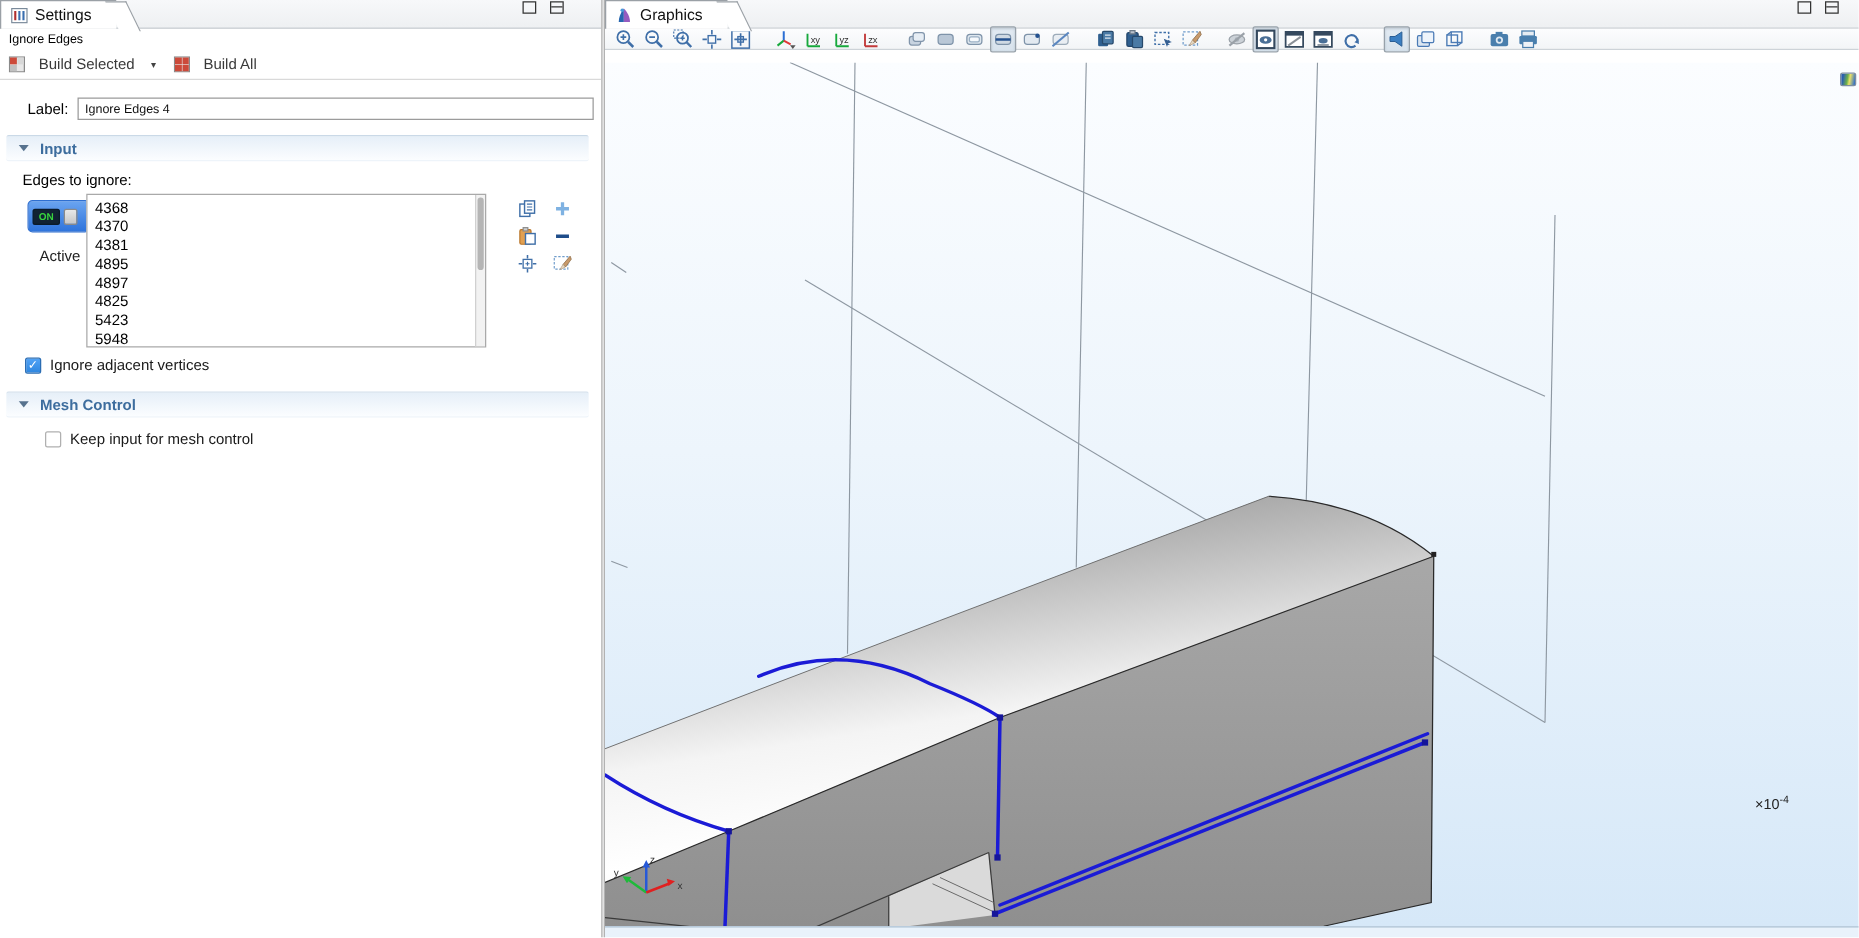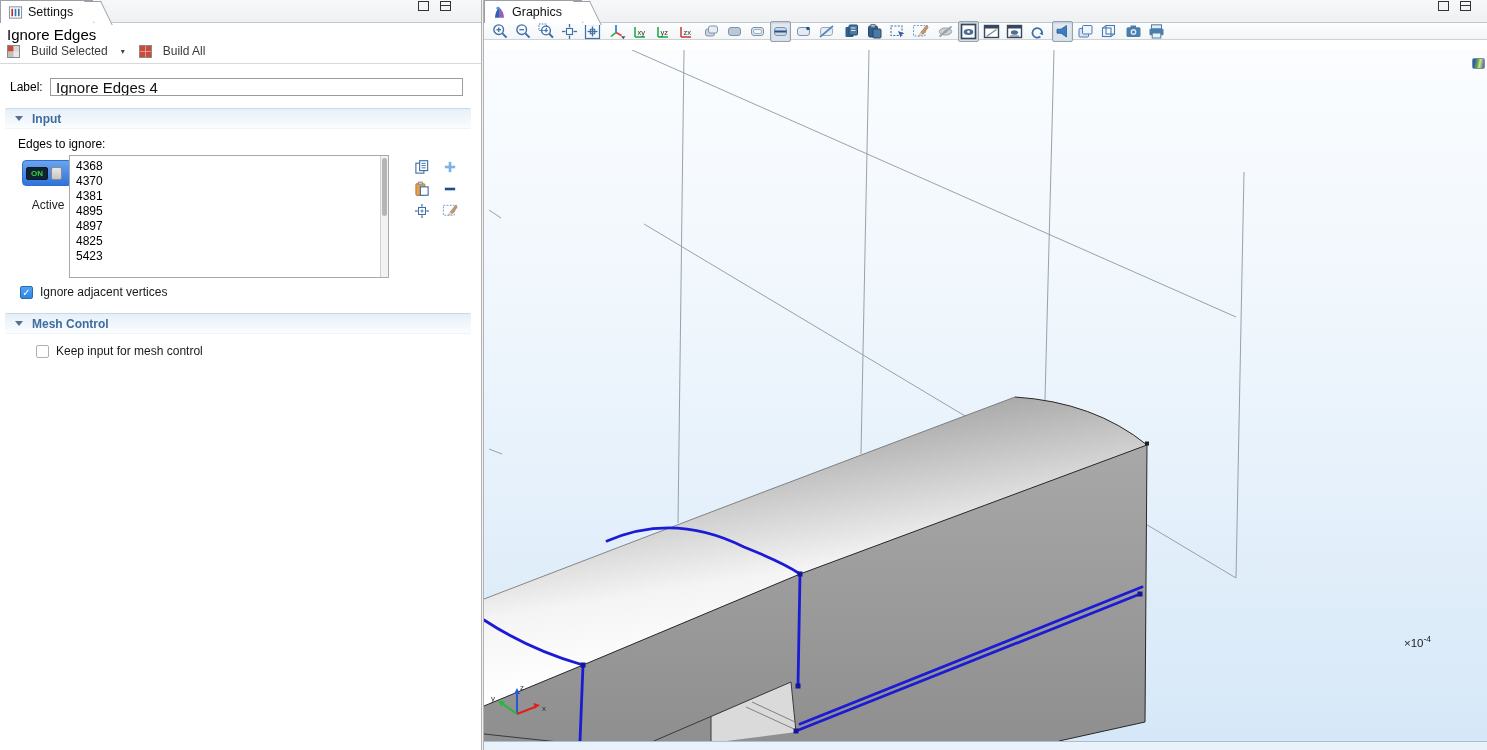--- a/index.html
+++ b/index.html
@@ -21,31 +21,31 @@
   .tab::after { content:''; position:absolute; right:-8px; top:0; width:16px; height:23px;
     background:#fff; border-right:1px solid #9aa0a6; border-top:1px solid #9aa0a6;
     transform:skewX(26deg); transform-origin:0 0; }
   .tab .tab-label { position:relative; z-index:3; font-size:12.5px; color:#111; }
   .tab svg { width:15px; height:15px; position:relative; z-index:3; }
   .winbtns { position:absolute; top:1px; display:flex; gap:11px; z-index:4; }
   .winbtn { width:11px; height:10px; border:1px solid #333; background:transparent; position:relative; }
   .winbtn.split::after { content:''; position:absolute; left:0; right:0; top:1px; height:2px; border-bottom:1px solid #333; }
 
   
-  .node-title { position:absolute; left:7px; top:26px; font-size:15px; color:#000; }
+  .node-title { position:absolute; left:7px; top:26px; font-size:10px; color:#000; }
   .node-actions { position:absolute; left:7px; top:44px; display:flex; align-items:center; gap:14px; }
   .action-btn { display:flex; align-items:center; gap:11px; color:#3a3a3a; cursor:default; }
   .action-btn svg { width:13px; height:13px; }
   .caret { font-size:8px; color:#444; margin-left:2px; }
   .hr { position:absolute; left:0; top:63px; width:481px; border-top:1px solid #d9d9d9; }
 
-  .label-row { position:absolute; left:10px; top:78px; display:flex; align-items:center; }
+  .label-row { position:absolute; left:22px; top:78px; display:flex; align-items:center; }
   .label-row .lbl { width:40px; color:#000; }
   .label-row input { width:413px; height:18px; border:1px solid #9b9b9b; padding:0 5px;
-    font-family:"Liberation Sans",sans-serif; font-size:15px; color:#111; outline:none; }
+    font-family:"Liberation Sans",sans-serif; font-size:10px; color:#111; outline:none; }
 
   .section-hdr { position:absolute; left:5px; width:466px; height:20px; border-radius:2px;
     background:linear-gradient(#e6eff8,#fbfdff); border-top:1px solid #cad9e7;
     box-shadow:0 1px 0 #eef4fa; display:flex; align-items:center; gap:9px; padding-left:10px; }
   .section-hdr .tri { width:0; height:0; border-left:4px solid transparent; border-right:4px solid transparent;
     border-top:5px solid #57728e; }
   .section-hdr .sec-title { font-weight:bold; font-size:12px; color:#3d6d9e; }
 
   .edges-label { position:absolute; left:18px; top:137px; color:#000; }
 
@@ -70,21 +70,21 @@
   .sbtn svg { width:16px; height:16px; }
 
   .chk-row { display:flex; align-items:center; gap:7px; position:absolute; }
   .chk { width:13px; height:13px; border-radius:2px; border:1px solid #b0b0b0; background:#fff;
     display:flex; align-items:center; justify-content:center; font-size:10px; color:#fff; }
   .chk.checked { background:linear-gradient(#51a2f5,#2f87e0); border-color:#2b6db3; }
 
   
   #gtoolbar { position:absolute; left:0; top:23px; width:1003px; height:17px;
     background:linear-gradient(#fcfdfe,#f3f5f7); border-bottom:1px solid #cdd3d8;
-    display:flex; align-items:center; gap:4px; padding-left:6px; }
+    display:flex; align-items:center; gap:15px; padding-left:6px; }
   .tgroup { display:flex; align-items:center; gap:2px; }
   .ticon { width:21px; height:21px; border:1px solid transparent; border-radius:2px;
     display:flex; align-items:center; justify-content:center; }
   .ticon svg { width:17px; height:17px; }
   .ticon.pressed { border-color:#97a1aa; background:linear-gradient(#e3ebf3,#d7e2ec); box-shadow:inset 0 1px 2px rgba(60,80,100,.25); }
   .axis-txt { font-size:8px; fill:#333; }
 
   
   #viewport { position:absolute; left:0; top:50px; width:1003px; height:691px; }
   #viewport svg.scene { position:absolute; left:0; top:0; }
@@ -166,20 +166,21 @@
     <div class="edges-list">
       <div class="edges-items">
 
       <div class="edge-item">4368</div>
           <div class="edge-item">4370</div>
           <div class="edge-item">4381</div>
           <div class="edge-item">4895</div>
           <div class="edge-item">4897</div>
           <div class="edge-item">4825</div>
           <div class="edge-item">5423</div>
+          <div class="edge-item">5948</div>
         </div>
       <div class="edges-scrollbar">
         <div class="edges-thumb"></div>
       </div>
     </div>
 
     <div class="list-btns" id="list-btns">
         <div class="sbtn">
           <svg viewBox="0 0 17 17">
             <rect x="2" y="4.5" width="8.5" height="10.5" fill="#fff" stroke="#3f6fa8" stroke-width="1.2"></rect>

